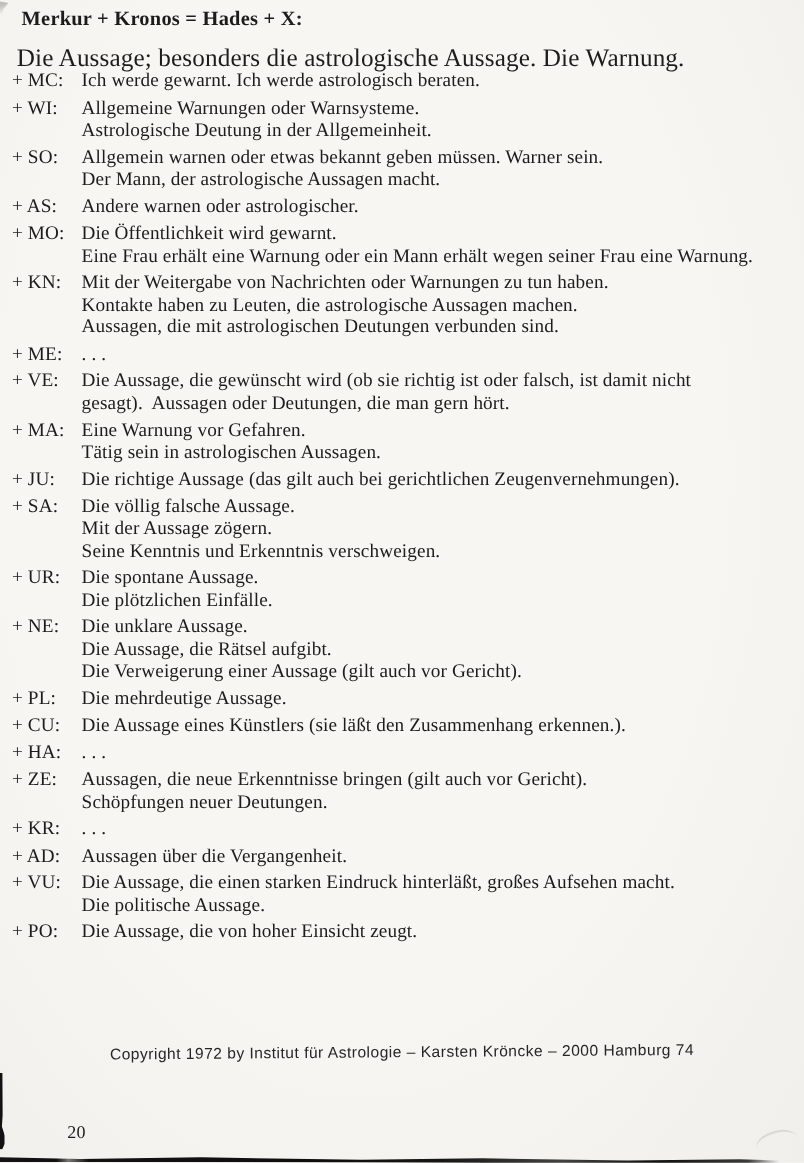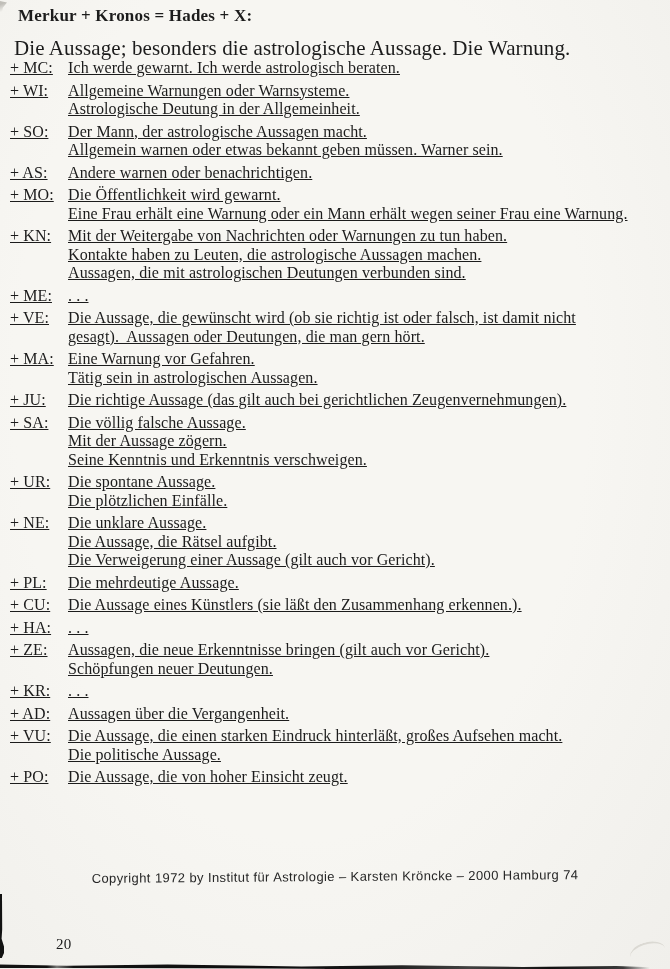--- a/index.html
+++ b/index.html
@@ -29,21 +29,20 @@
     font-size: 21px;
     letter-spacing: 0.1px;
     white-space: pre;
   }
 
   .entries {
     position: absolute; left: 10px; top: 59px;
     width: 656px;
     font-size: 16px;
     letter-spacing: 0.1px;
-    text-decoration: underline;
   }
   .entry {
     display: flex;
     margin-bottom: 4px;
     line-height: 18.5px;
   }
   .entry-label {
     flex: 0 0 58px;
     white-space: pre;
   }
@@ -123,28 +122,28 @@
       <div class="entry">
         <span class="entry-label">+ WI:</span>
         <div class="entry-lines">
           <div class="entry-line">Allgemeine Warnungen oder Warnsysteme.</div>
           <div class="entry-line">Astrologische Deutung in der Allgemeinheit.</div>
         </div>
       </div>
       <div class="entry">
         <span class="entry-label">+ SO:</span>
         <div class="entry-lines">
+          <div class="entry-line">Allgemein warnen oder etwas bekannt geben müssen. Warner sein.</div>
           <div class="entry-line">Der Mann, der astrologische Aussagen macht.</div>
-          <div class="entry-line">Allgemein warnen oder etwas bekannt geben müssen. Warner sein.</div>
         </div>
       </div>
       <div class="entry">
         <span class="entry-label">+ AS:</span>
         <div class="entry-lines">
-          <div class="entry-line">Andere warnen oder benachrichtigen.</div>
+          <div class="entry-line">Andere warnen oder astrologischer.</div>
         </div>
       </div>
       <div class="entry">
         <span class="entry-label">+ MO:</span>
         <div class="entry-lines">
           <div class="entry-line">Die Öffentlichkeit wird gewarnt.</div>
           <div class="entry-line">Eine Frau erhält eine Warnung oder ein Mann erhält wegen seiner Frau eine Warnung.</div>
         </div>
       </div>
       <div class="entry">

